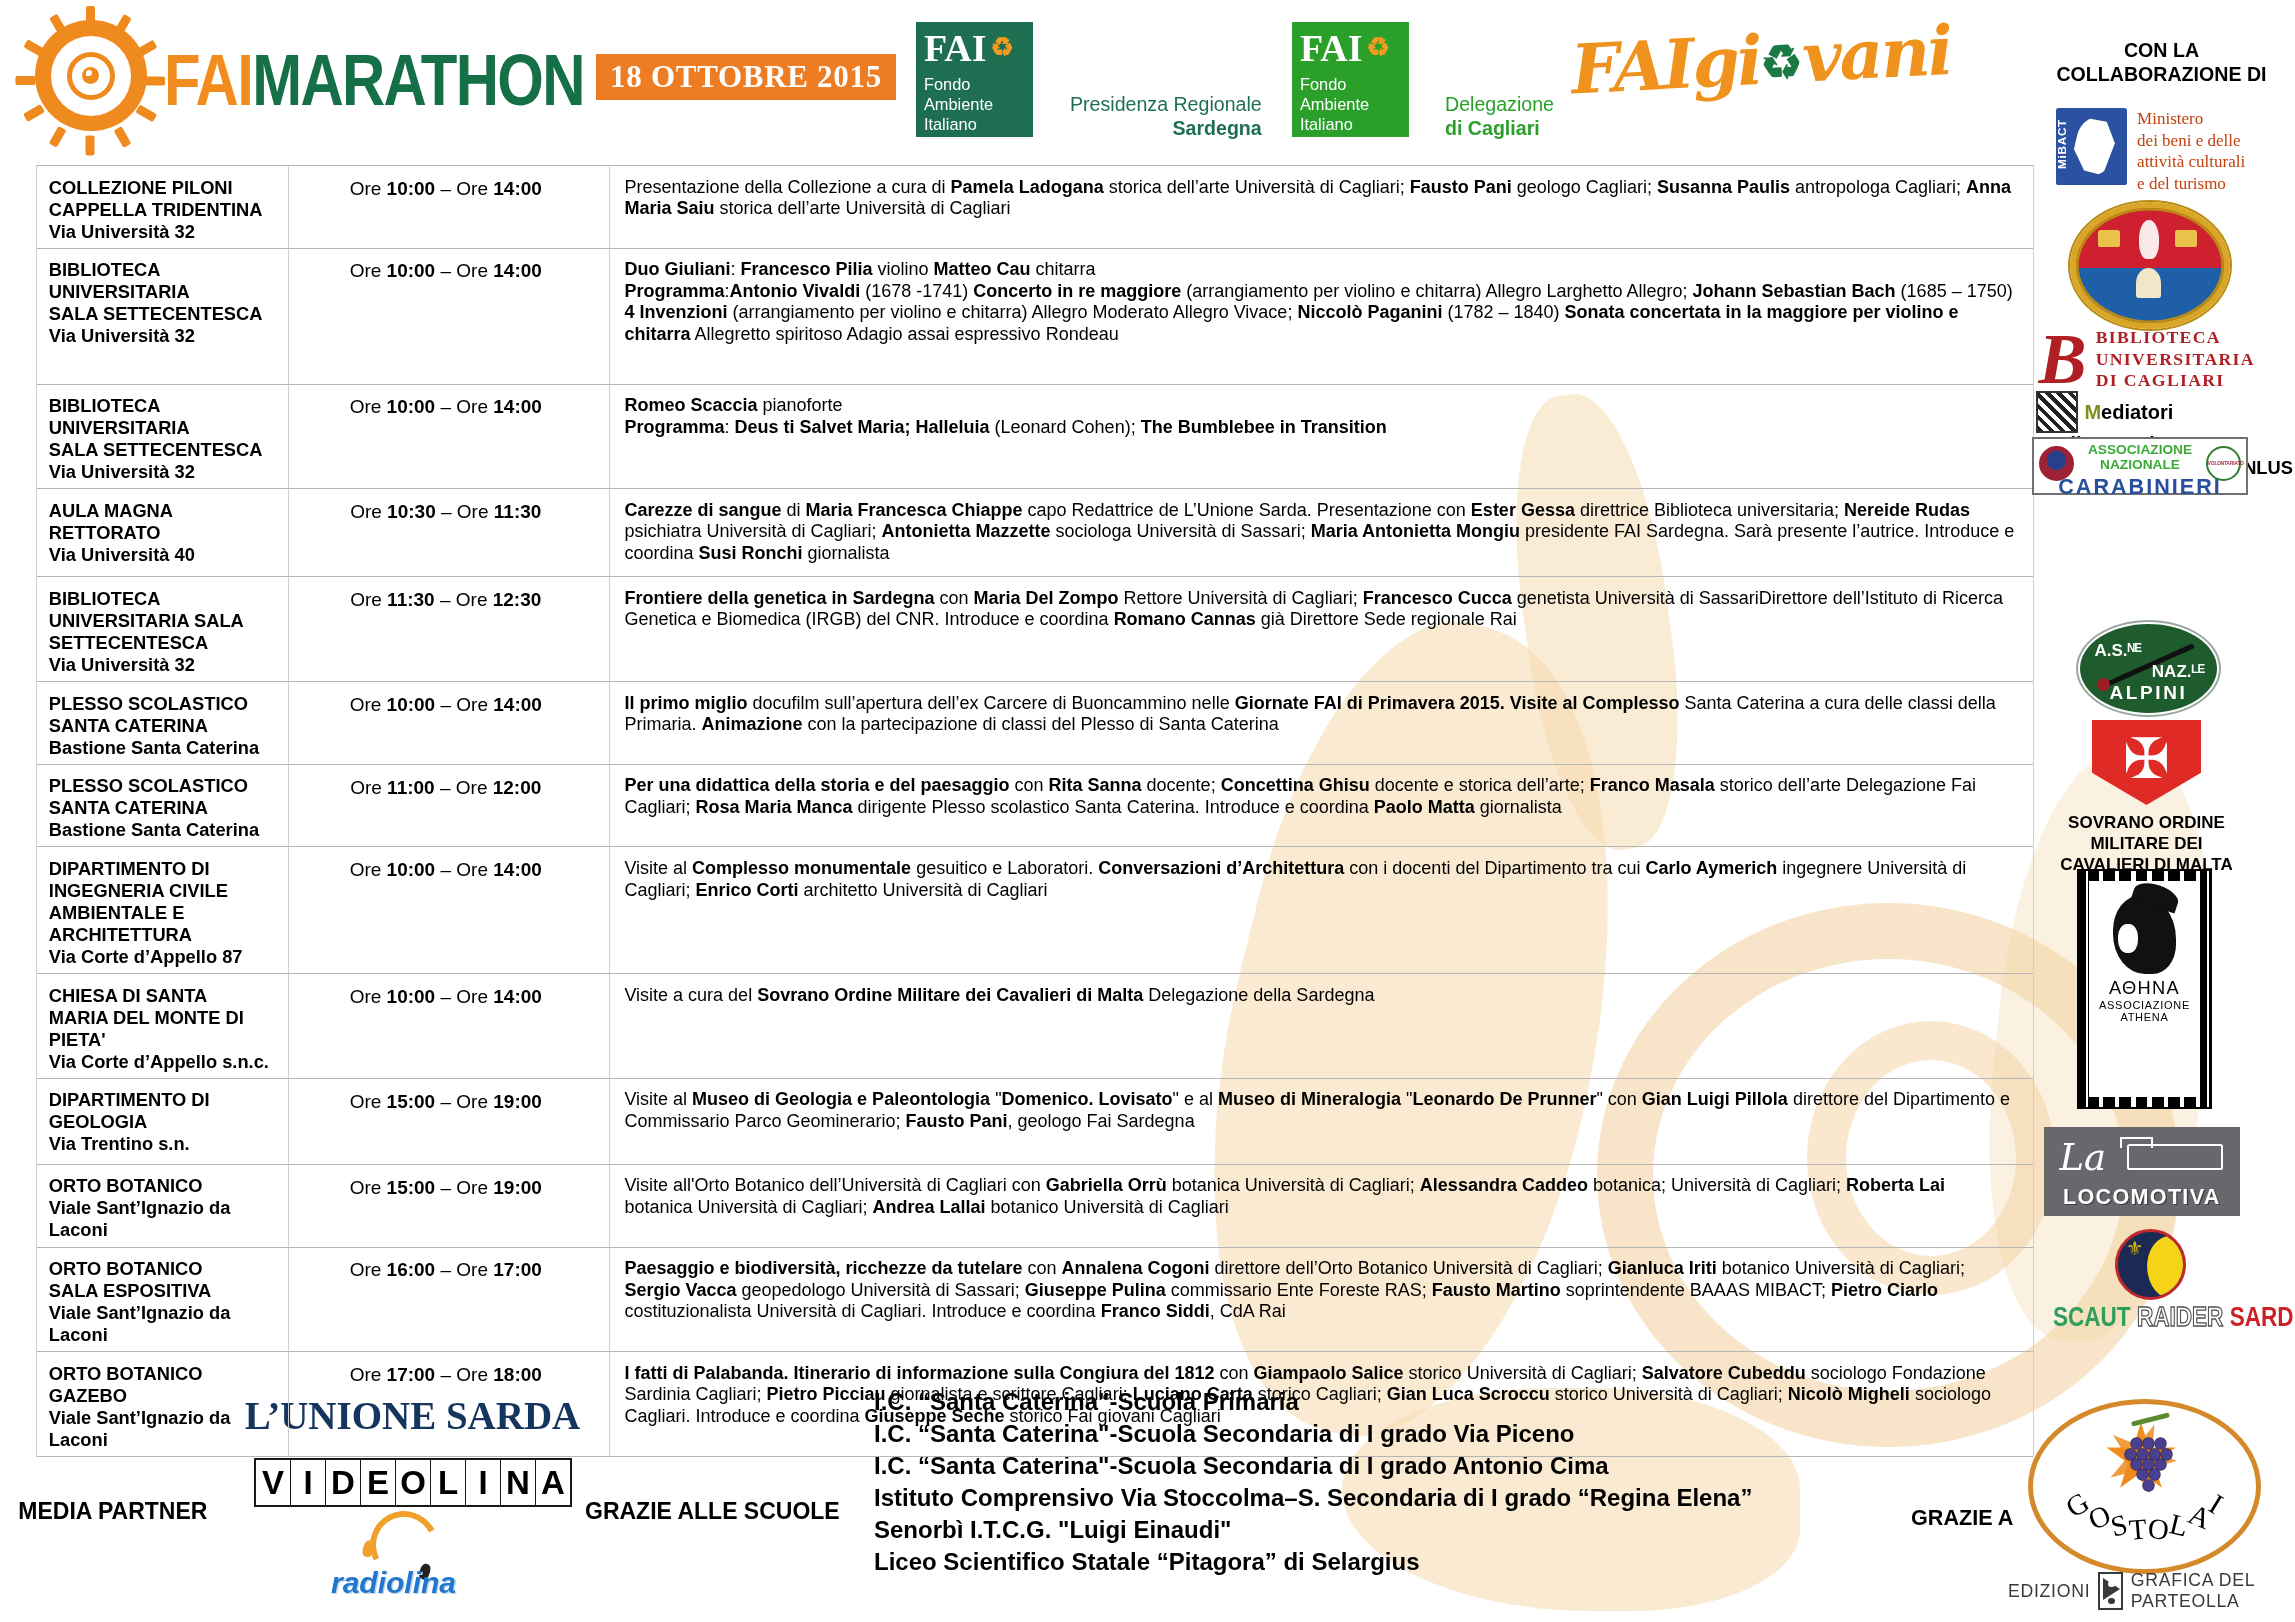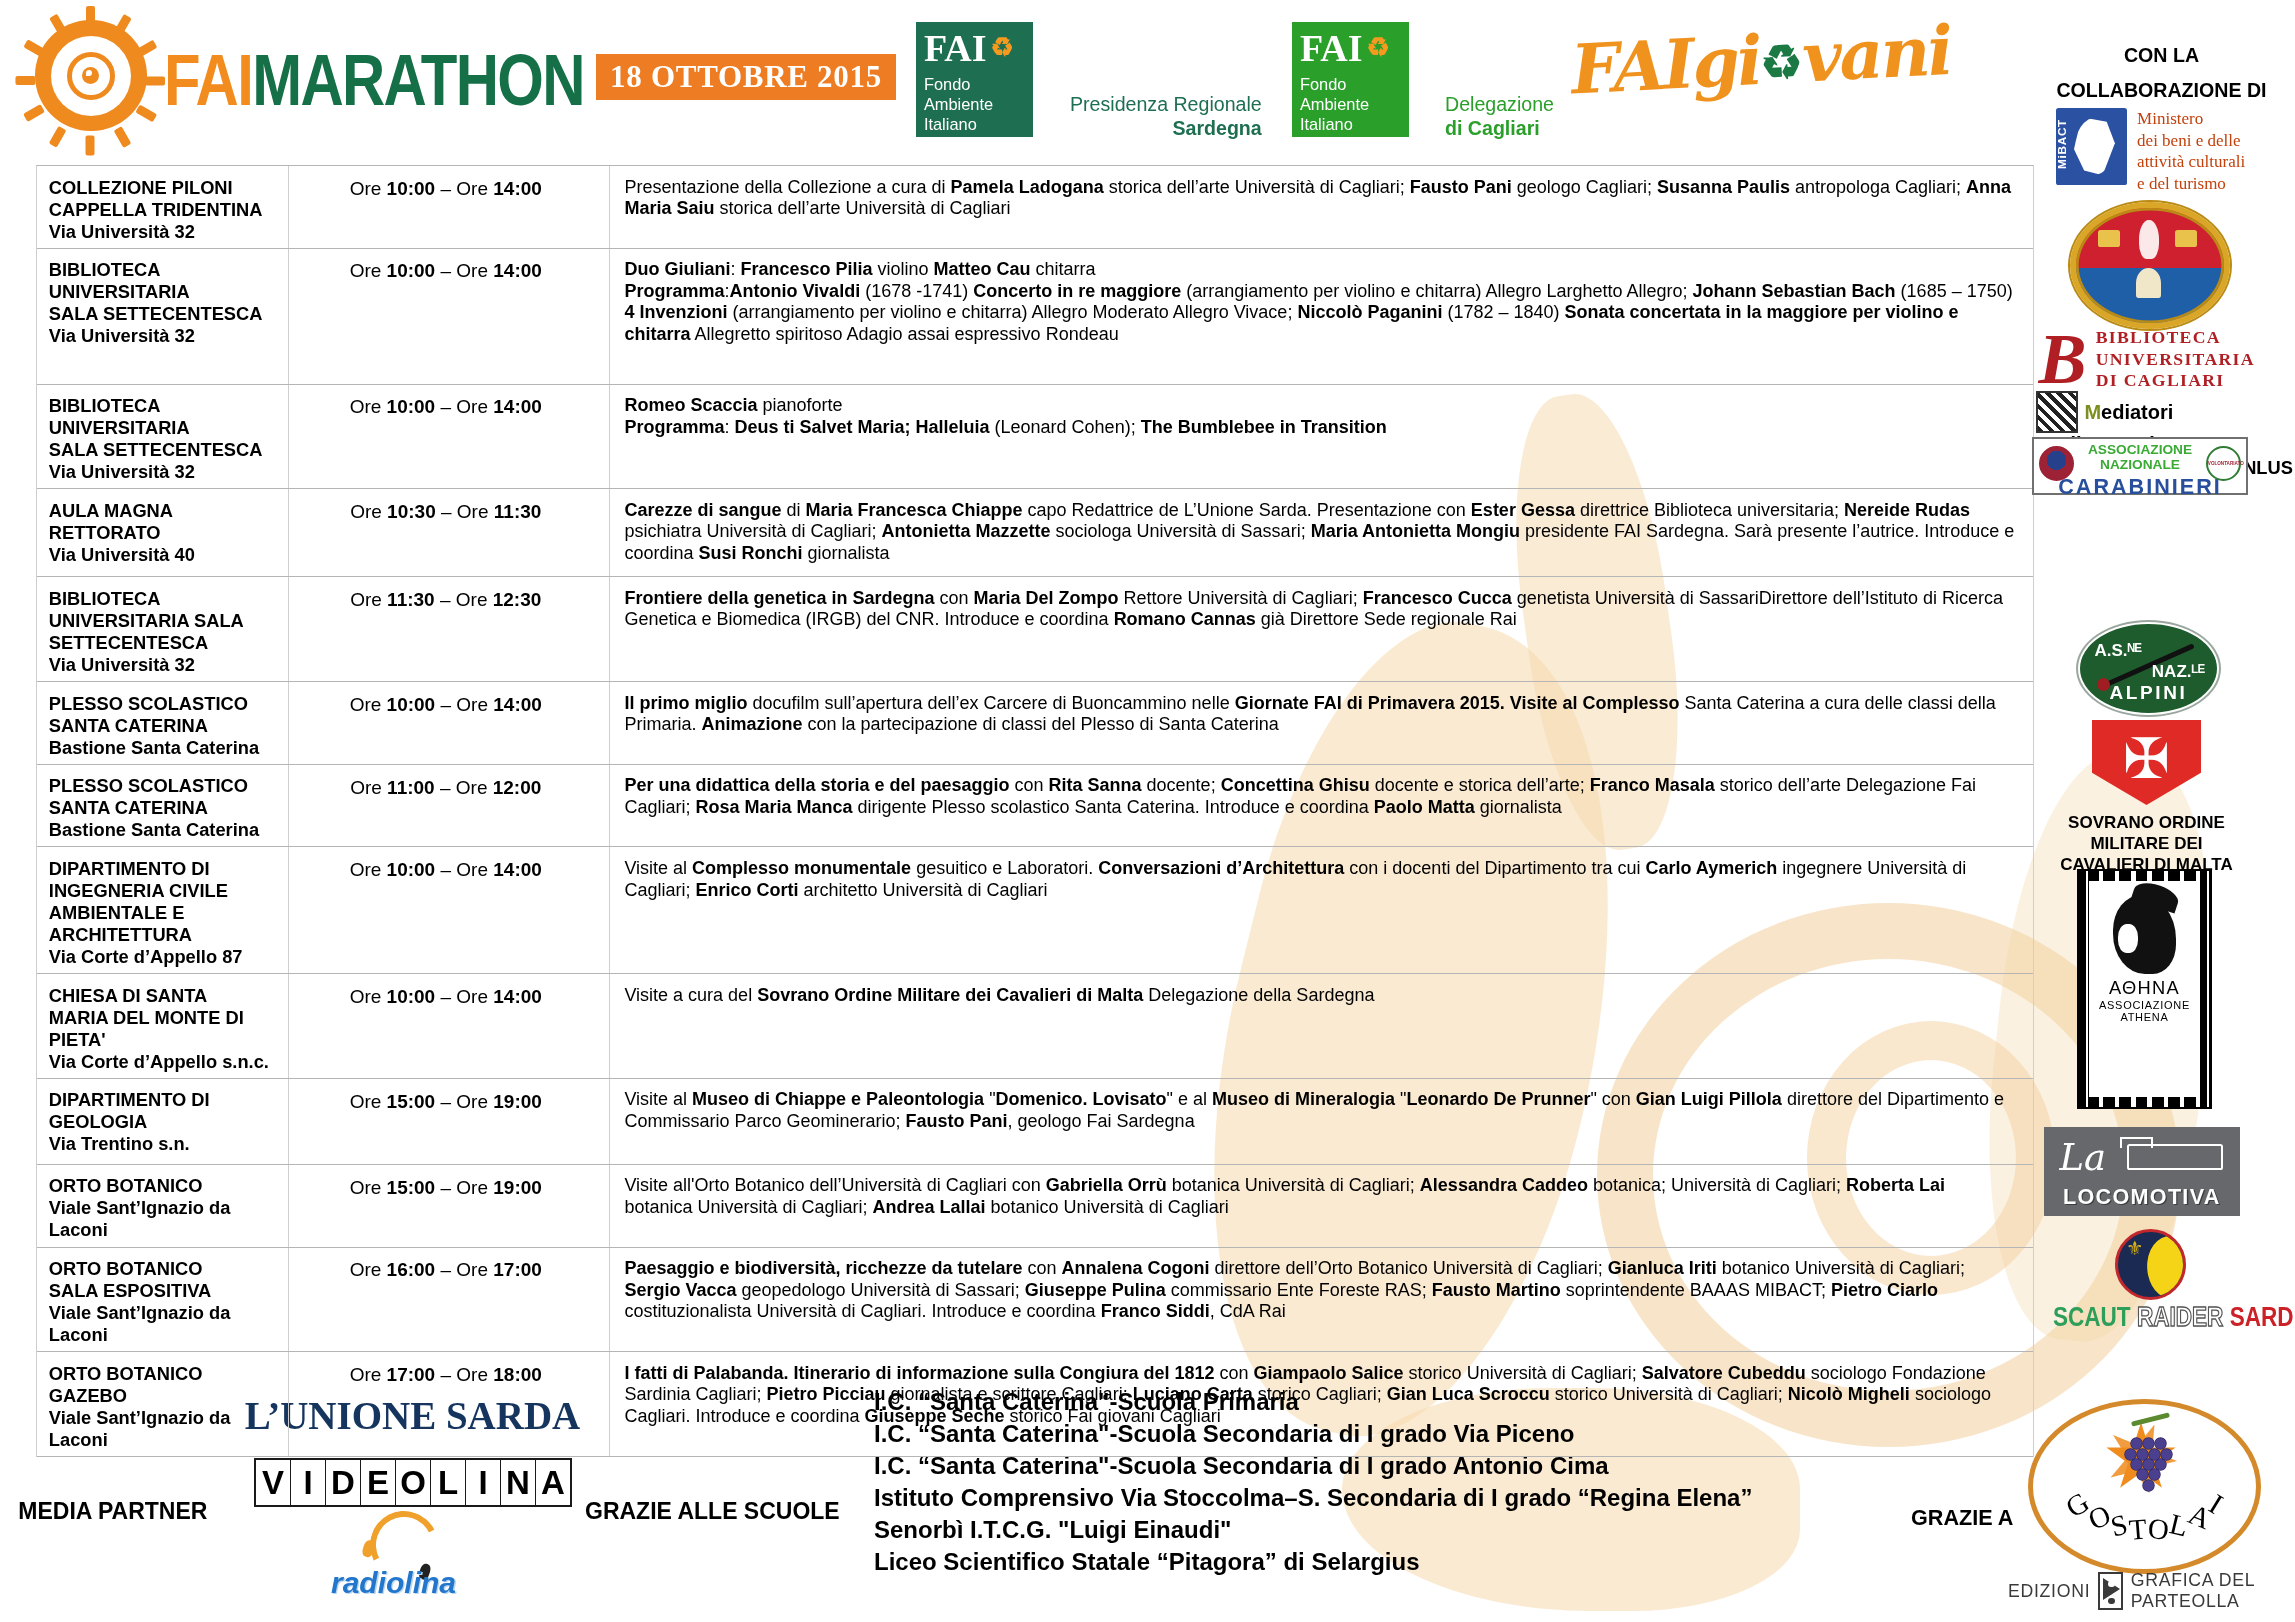--- a/index.html
+++ b/index.html
@@ -36,21 +36,21 @@
   .failogo .sub{font-size:16.4px;line-height:19.6px;margin-top:7.9px;}
   .fai-dark{background:#1e6f52;}
   .fai-bright{background:#2aa02a;}
   .failabel{font-size:19.6px;line-height:24px;}
   .failabel b{display:block;}
   .lab-dark{color:#1e6f52;text-align:right;}
   .lab-bright{color:#2aa02a;}
   .faigiovani{left:1571px;top:18.3px;width:445px;font-family:"DejaVu Serif",serif;font-style:italic;font-weight:bold;
       font-size:68px;color:#f0921e;transform:rotate(-3deg);letter-spacing:-2.6px;white-space:nowrap;}
   .faigiovani .g{font-style:normal;color:#1b7a43;font-size:47px;vertical-align:3.9px;letter-spacing:0;}
-  .collab{left:2032px;top:38px;width:259px;text-align:center;font-weight:bold;font-size:19.6px;line-height:35px;}
+  .collab{left:2032px;top:38px;width:259px;text-align:center;font-weight:bold;font-size:19.6px;line-height:24px;}
 
   
   #schedule{position:absolute;left:36px;top:165px;width:1996px;z-index:2;
       border-top:1.3px solid #b5b5b5;border-left:1.3px solid #cfcfcf;border-right:1.3px solid #cfcfcf;}
   .row{display:flex;border-bottom:1.3px solid #b5b5b5;}
   .c-venue{width:252px;box-sizing:border-box;border-right:1.3px solid #cfcfcf;
       font-weight:bold;font-size:18.3px;line-height:22px;padding:10.5px 5.2px 5.2px 11.8px;}
   .c-time{width:321px;box-sizing:border-box;border-right:1.3px solid #cfcfcf;
       font-size:19px;padding:11.8px 6.5px 5.2px 0;text-align:center;}
   .c-desc{flex:1;font-size:18px;line-height:21.6px;padding:10.5px 17px 5.2px 14.4px;box-sizing:border-box;}
@@ -254,21 +254,21 @@
       <div class="c-desc">Visite al <b>Complesso monumentale</b> gesuitico e Laboratori. <b>Conversazioni d’Architettura</b> con i docenti del Dipartimento tra cui <b>Carlo Aymerich</b> ingegnere Università di Cagliari; <b>Enrico Corti</b> architetto Università di Cagliari</div>
     </div>
     <div class="row" style="min-height: 98px;">
       <div class="c-venue">CHIESA DI SANTA<br>MARIA DEL MONTE DI<br>PIETA'<br>Via Corte d’Appello s.n.c.</div>
       <div class="c-time">Ore <b>10:00</b> –  Ore <b>14:00</b></div>
       <div class="c-desc">Visite a cura del <b>Sovrano Ordine Militare dei Cavalieri di Malta</b> Delegazione della Sardegna</div>
     </div>
     <div class="row" style="min-height: 85px;">
       <div class="c-venue">DIPARTIMENTO DI<br>GEOLOGIA<br>Via Trentino s.n.</div>
       <div class="c-time">Ore <b>15:00</b> – Ore <b>19:00</b></div>
-      <div class="c-desc">Visite al <b>Museo di Chiappe e Paleontologia</b> "<b>Domenico. Lovisato</b>" e al <b>Museo di Mineralogia</b> "<b>Leonardo De Prunner</b>" con <b>Gian Luigi Pillola</b> direttore del Dipartimento e Commissario Parco Geominerario; <b>Fausto Pani</b>, geologo Fai Sardegna</div>
+      <div class="c-desc">Visite al <b>Museo di Geologia e Paleontologia</b> "<b>Domenico. Lovisato</b>" e al <b>Museo di Mineralogia</b> "<b>Leonardo De Prunner</b>" con <b>Gian Luigi Pillola</b> direttore del Dipartimento e Commissario Parco Geominerario; <b>Fausto Pani</b>, geologo Fai Sardegna</div>
     </div>
     <div class="row" style="min-height: 77px;">
       <div class="c-venue">ORTO BOTANICO<br>Viale Sant’Ignazio da<br>Laconi</div>
       <div class="c-time">Ore <b>15:00</b> –  Ore <b>19:00</b></div>
       <div class="c-desc">Visite all'Orto Botanico dell’Università di Cagliari con <b>Gabriella Orrù</b> botanica Università di Cagliari; <b>Alessandra Caddeo</b>  botanica; Università di Cagliari; <b>Roberta Lai</b> botanica Università di Cagliari; <b>Andrea Lallai</b> botanico Università di Cagliari</div>
     </div>
     <div class="row" style="min-height: 96px;">
       <div class="c-venue">ORTO BOTANICO<br>SALA ESPOSITIVA<br>Viale Sant’Ignazio da<br>Laconi</div>
       <div class="c-time">Ore <b>16:00</b> –  Ore <b>17:00</b></div>
       <div class="c-desc"><b>Paesaggio e biodiversità, ricchezze da tutelare</b> con <b>Annalena Cogoni</b> direttore dell’Orto Botanico Università di Cagliari; <b>Gianluca Iriti</b> botanico Università di Cagliari; <b>Sergio Vacca</b> geopedologo Università di Sassari; <b>Giuseppe Pulina</b> commissario Ente Foreste RAS; <b>Fausto Martino</b> soprintendente BAAAS MIBACT; <b>Pietro Ciarlo</b> costituzionalista Università di Cagliari. Introduce e coordina <b>Franco Siddi</b>, CdA Rai</div>

